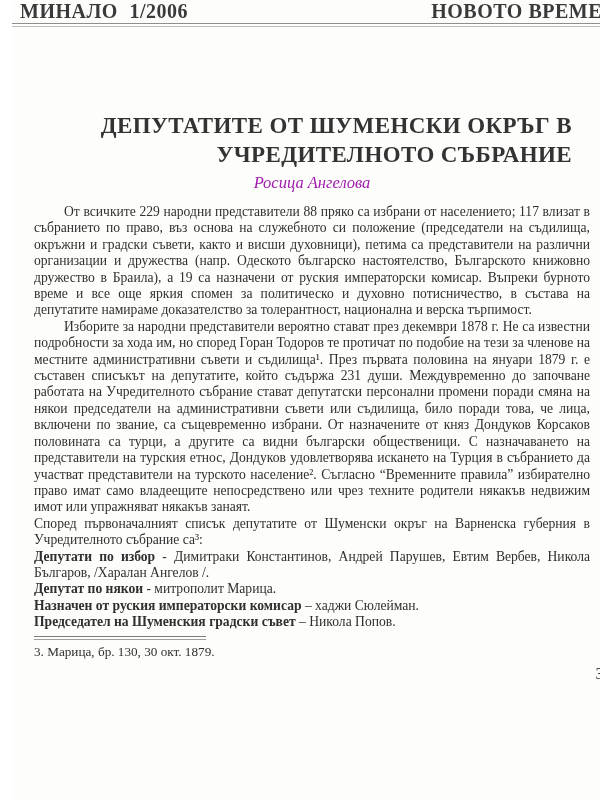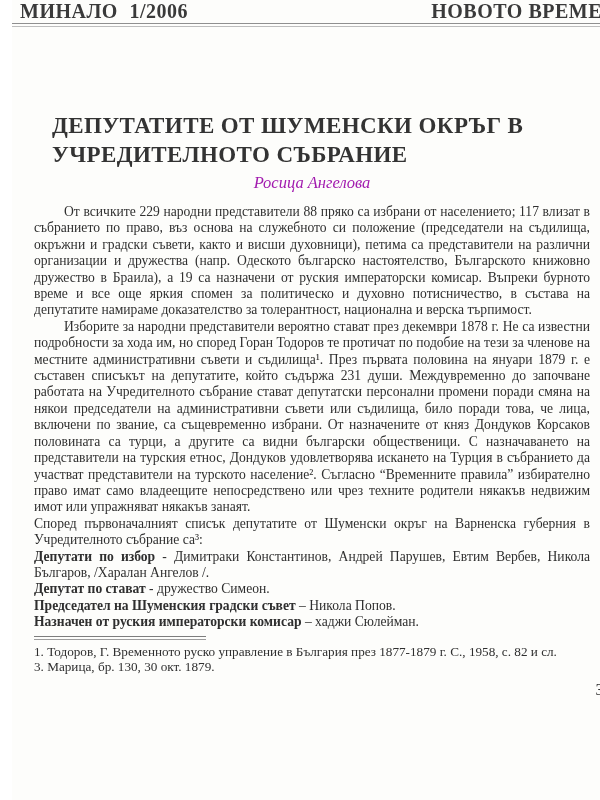--- a/index.html
+++ b/index.html
@@ -26,21 +26,21 @@
   }
   .journal-header .left { word-spacing: 6px; letter-spacing: 0.5px; }
   .journal-header .right { letter-spacing: 0.5px; }
   .header-rule {
     height: 2px;
     border-top: 1px solid #8f8f8f;
     border-bottom: 1px solid #bdbdbd;
     margin: 1px 0 0 0;
   }
   .article-title {
-    text-align: left;
+    text-align: right;
     font-weight: bold;
     font-size: 23px;
     line-height: 29px;
     letter-spacing: 0.4px;
     margin: 84px 40px 0 40px;
     color: #333;
   }
   .article-author {
     text-align: center;
     font-style: italic;
@@ -94,28 +94,27 @@
   <h1 class="article-title">ДЕПУТАТИТЕ ОТ ШУМЕНСКИ ОКРЪГ В УЧРЕДИТЕЛНОТО СЪБРАНИЕ</h1>
   <div class="article-author">Росица Ангелова</div>
 
   <div class="body-text">
     <p class="para">От всичките 229 народни представители 88 пряко са избрани от населението; 117 влизат в събранието по право, въз основа на служебното си положение (председатели на съдилища, окръжни и градски съвети, както и висши духовници), петима са представители на различни организации и дружества (напр. Одеското българско настоятелство, Българското книжовно дружество в Браила), а 19 са назначени от руския императорски комисар. Въпреки бурното време и все още яркия спомен за политическо и духовно потисничество, в състава на депутатите намираме доказателство за толерантност, национална и верска търпимост.</p>
     <p class="para">Изборите за народни представители вероятно стават през декември 1878 г. Не са известни подробности за хода им, но според Горан Тодоров те протичат по подобие на тези за членове на местните административни съвети и съдилища¹. През първата половина на януари 1879 г. е съставен списъкът на депутатите, който съдържа 231 души. Междувременно до започване работата на Учредителното събрание стават депутатски персонални промени поради смяна на някои председатели на административни съвети или съдилища, било поради това, че лица, включени по звание, са същевременно избрани. От назначените от княз Дондуков Корсаков половината са турци, а другите са видни български общественици. С назначаването на представители на турския етнос, Дондуков удовлетворява искането на Турция в събранието да участват представители на турското население². Съгласно “Временните правила” избирателно право имат само владеещите непосредствено или чрез техните родители някакъв недвижим имот или упражняват някакъв занаят.</p>
     <p class="para noindent">Според първоначалният списък депутатите от Шуменски окръг на Варненска губерния в Учредителното събрание са³:</p>
 
     <div class="deputies">
       <p class="deputy"><span class="dlabel">Депутати по избор</span><span> - Димитраки Константинов, Андрей Парушев, Евтим Вербев, Никола Българов, /Харалан Ангелов /.</span></p>
-      <p class="deputy"><span class="dlabel">Депутат по стават</span><span> - дружество Симеон.</span></p>
+      <p class="deputy"><span class="dlabel">Депутат по някои</span><span> - митрополит Марица.</span></p>
+      <p class="deputy"><span class="dlabel">Назначен от руския императорски комисар</span><span> – хаджи Сюлейман.</span></p>
       <p class="deputy"><span class="dlabel">Председател на Шуменския градски съвет</span><span> – Никола Попов.</span></p>
-      <p class="deputy"><span class="dlabel">Назначен от руския императорски комисар</span><span> – хаджи Сюлейман.</span></p>
     </div>
   </div>
 
   <div class="footnote-rule"></div>
 
   <div class="footnotes">
-    <p class="footnote">1. Тодоров, Г. Временното руско управление в България през 1877-1879 г. С., 1958, с. 82 и сл.</p>
     <p class="footnote">3. Марица, бр. 130, 30 окт. 1879.</p>
   </div>
 
   <div class="page-number">35</div>
 
 </div>
 
 </body></html>

